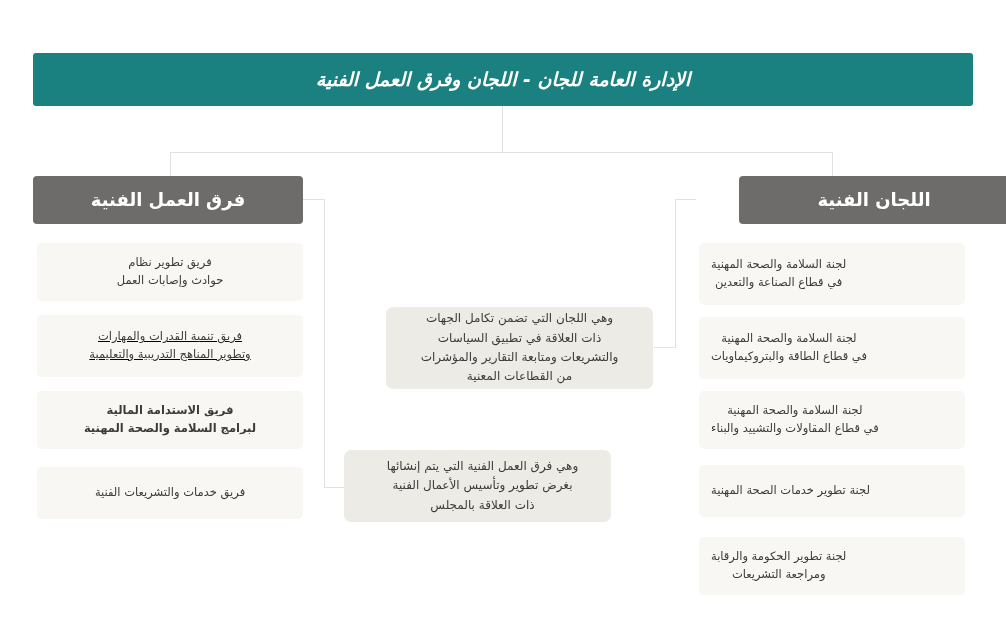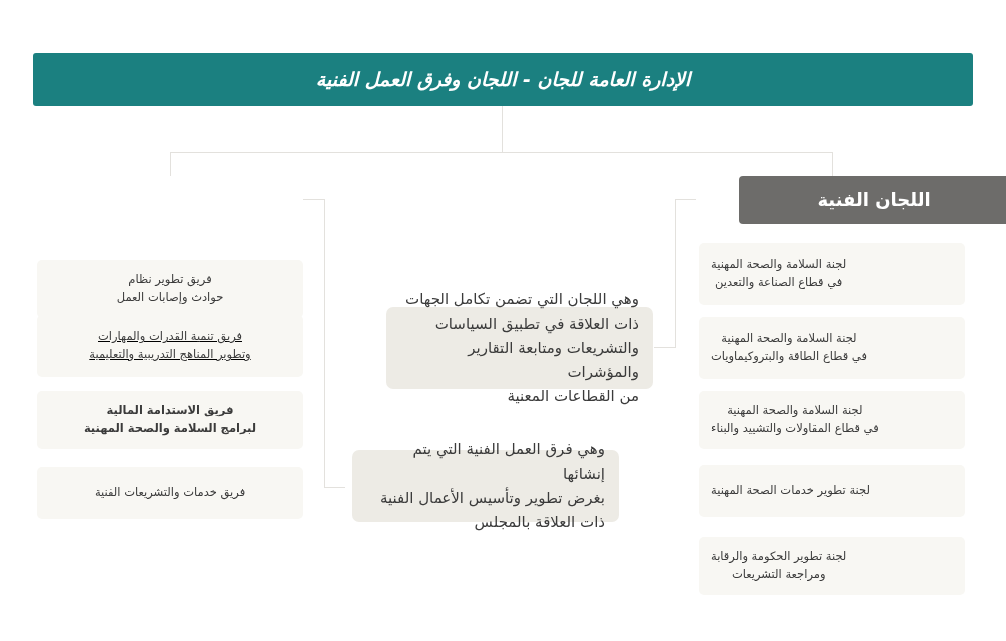--- a/index.html
+++ b/index.html
@@ -93,26 +93,27 @@
     background: #edebe5;
     border-radius: 7px;
     display: flex;
     align-items: center;
     justify-content: center;
     box-sizing: border-box;
     padding: 6px 14px;
   }
   .center-box-text {
     color: #3b3b3b;
-    font-size: 15px;
+    font-size: 12px;
     line-height: 1.62;
+    text-align: center;
     white-space: pre-line;
   }
   #center-box-committees { left: 386px; top: 307px; width: 267px; height: 82px; }
-  #center-box-teams      { left: 352px; top: 450px; width: 267px; height: 72px; padding-left: 24px; }
+  #center-box-teams      { left: 344px; top: 450px; width: 267px; height: 72px; padding-left: 24px; }
 
   
   .line {
     position: absolute;
     background: #e3e1dd;
   }
   .line-v { width: 1px; }
   .line-h { height: 1px; }
 
   
@@ -148,40 +149,43 @@
   <div class="line line-h" id="link-left-h2"></div>
 
   <div class="line line-h" id="link-right-h1"></div>
   <div class="line line-v" id="link-right-v"></div>
   <div class="line line-h" id="link-right-h2"></div>
 
   <div class="top-header">
     <div class="top-header-title">الإدارة العامة للجان - اللجان وفرق العمل الفنية</div>
   </div>
 
+  <div class="col-header" id="col-header-left">
+    <div class="col-header-title">فرق العمل الفنية</div>
+  </div>
 
   <div class="col-header" id="col-header-right">
     <div class="col-header-title">اللجان الفنية</div>
   </div>
 
   <div class="center-box" id="center-box-committees">
     <div class="center-box-text">وهي اللجان التي تضمن تكامل الجهات
 ذات العلاقة في تطبيق السياسات
 والتشريعات ومتابعة التقارير والمؤشرات
 من القطاعات المعنية</div>
   </div>
 
   <div class="center-box" id="center-box-teams">
     <div class="center-box-text">وهي فرق العمل الفنية التي يتم إنشائها
 بغرض تطوير وتأسيس الأعمال الفنية
 ذات العلاقة بالمجلس</div>
   </div>
 
   <div id="left-cards">
-      <div class="card left" style="top: 260px; height: 58px;">
+      <div class="card left" style="top: 243px; height: 58px;">
         <div class="card-text">فريق تطوير نظام
 حوادث وإصابات العمل</div>
       </div>
       <div class="card left" style="top: 315px; height: 62px; text-decoration: underline;">
         <div class="card-text">فريق تنمية القدرات والمهارات
 وتطوير المناهج التدريبية والتعليمية</div>
       </div>
       <div class="card left" style="top: 391px; height: 58px; font-weight: bold;">
         <div class="card-text">فريق الاستدامة المالية
 لبرامج السلامة والصحة المهنية</div>

